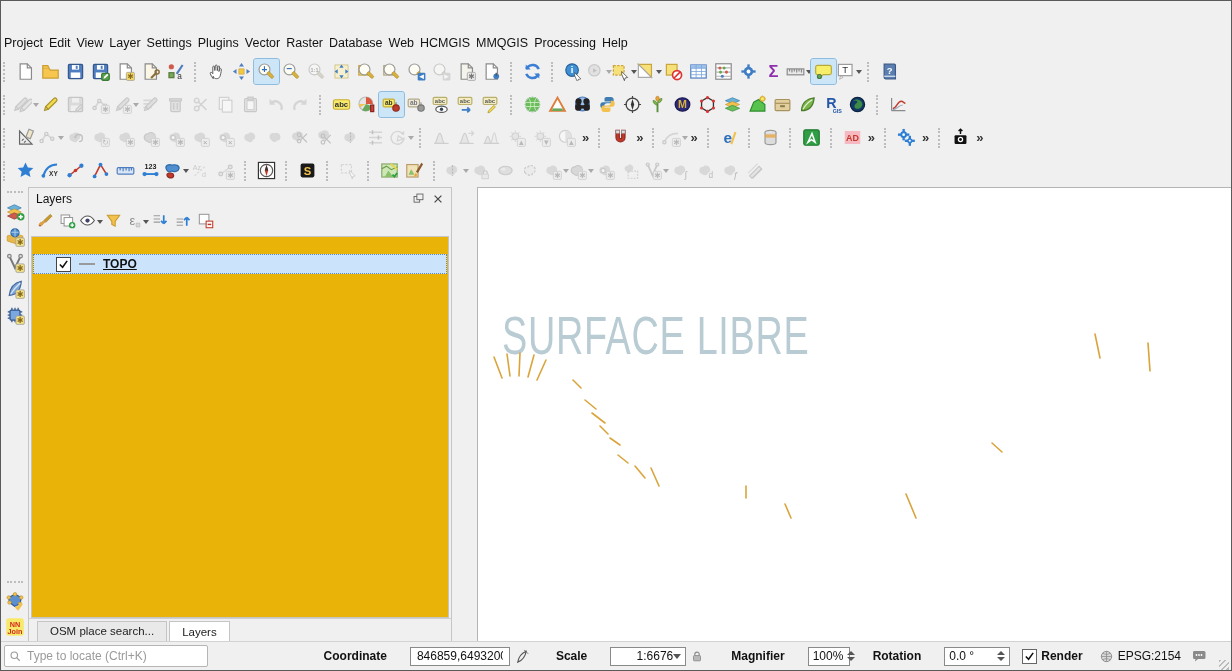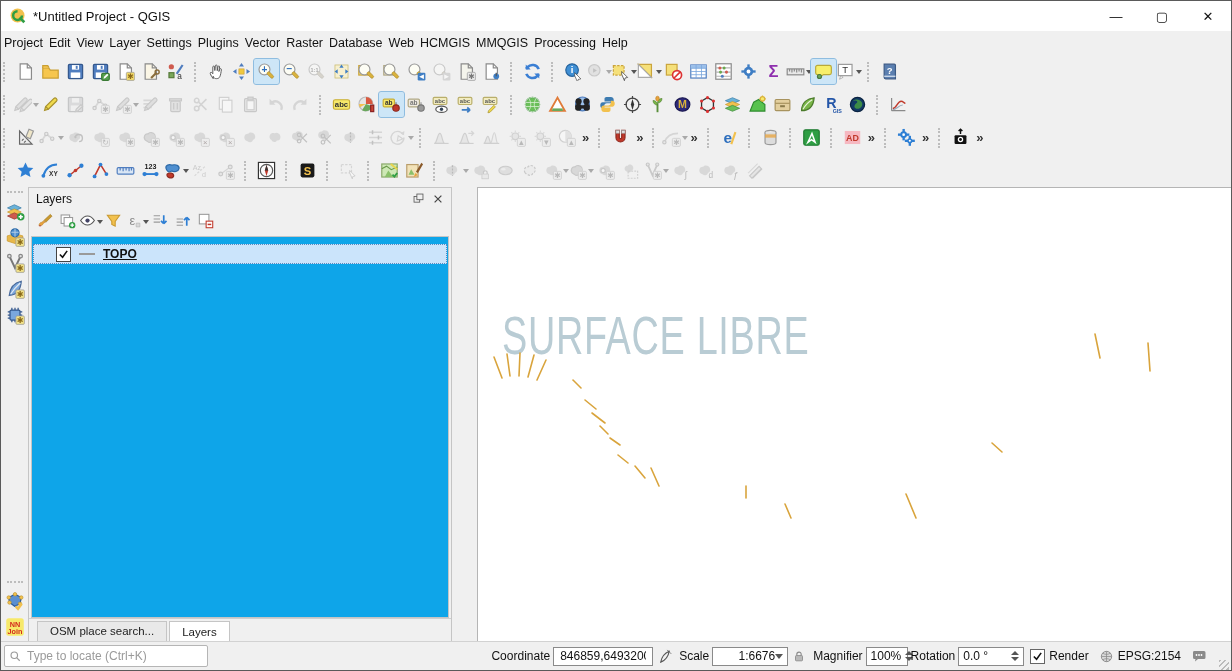--- a/index.html
+++ b/index.html
@@ -29,75 +29,60 @@
   #sidebar{position:absolute;left:0;top:0;bottom:0;width:27px;background:#f0f0f0;border-right:1px solid #ddd;display:flex;flex-direction:column;align-items:center;}
   .vhandle{width:16px;height:4px;border-top:2px dotted #bdbdbd;margin:4px 0 3px;}
   .sb-btn{width:24px;height:24px;display:flex;align-items:center;justify-content:center;margin:1px 0;border-radius:2px;}
   .sb-spacer{flex:1;}
   #dock{position:absolute;left:27px;top:0;bottom:0;width:424px;background:#f0f0f0;border:1px solid #c5c5c5;box-sizing:border-box;display:flex;flex-direction:column;}
   #dock-header{height:21px;display:flex;align-items:center;padding:0 4px 0 7px;font-size:12px;color:#111;}
   #dock-header .hbtn{width:18px;height:16px;display:flex;align-items:center;justify-content:center;margin-left:2px;}
   #dock-header .spacer{flex:1;}
   #panel-toolbar{height:26px;display:flex;align-items:center;padding-left:4px;}
   .pt-btn{width:23px;height:22px;display:flex;align-items:center;justify-content:center;border-radius:2px;}
-  #layer-tree{flex:1;background:#0ea5e9;border:1px solid #c5c5c5;margin:1px 2px 0 2px;overflow:hidden;padding-top:7px;}
+  #layer-tree{flex:1;background:#eab308;border:1px solid #c5c5c5;margin:1px 2px 0 2px;overflow:hidden;padding-top:17px;}
   .layer-row{height:20px;display:flex;align-items:center;margin:0 1px;background:#cbe4fb;border:1px dotted #5a8abf;box-sizing:border-box;padding-left:22px;}
   .layer-row .cb{width:13px;height:13px;background:#fff;border:1px solid #444;display:flex;align-items:center;justify-content:center;margin-right:8px;}
   .layer-row .linesym{width:16px;height:2px;background:#9a9a9a;margin-right:8px;}
   .layer-row .lname{font-size:12px;font-weight:bold;text-decoration:underline;color:#111;}
   #dock-tabs{height:22px;display:flex;align-items:flex-end;padding-left:8px;background:#f0f0f0;border-top:1px solid #cfcfcf;}
   .dtab{font-size:11.5px;color:#222;padding:3px 12px 4px;border:1px solid #c5c5c5;border-bottom:none;background:#e9e9e9;margin-right:2px;}
   .dtab.active{background:#fff;position:relative;top:1px;padding-top:4px;}
   #splitter{position:absolute;left:451px;top:0;bottom:0;width:4px;background:#f0f0f0;}
   #canvas{position:absolute;left:455px;top:0;right:0;bottom:0;background:#fff;border-top:1px solid #b5b5b5;border-left:1px solid #b5b5b5;overflow:hidden;margin-left:21px;}
   #watermark{position:absolute;left:24px;top:116px;font-size:54px;color:#b9ccd4;letter-spacing:1px;white-space:nowrap;transform:scaleX(.70);transform-origin:left top;font-weight:400;}
   #canvas-svg{position:absolute;left:0;top:0;}
   
   #statusbar{position:absolute;left:0;bottom:0;right:0;height:28px;background:#f0f0f0;border-top:1px solid #d2d2d2;display:flex;align-items:center;font-size:12px;color:#111;}
   #locator{display:flex;align-items:center;width:202px;height:20px;background:#fff;border:1px solid #b5b5b5;margin-left:3px;border-radius:2px;}
   #locator input{border:none;outline:none;flex:1;font-size:12px;font-family:inherit;color:#333;background:transparent;}
   #locator input::placeholder{color:#9a9a9a;}
   #locator .ico{margin:0 3px 0 4px;display:flex;}
-  .sb-label{margin:0 3px;}
+  .sb-label{margin:0 23px;font-weight:bold;}
   .sb-box{background:#fff;border:1px solid #8a8a8a;height:19px;display:flex;align-items:center;padding:0 4px;box-sizing:border-box;}
   #coord-box input{width:86px;border:none;outline:none;font-size:12px;font-family:inherit;background:transparent;color:#111;}
   .combo{width:76px;justify-content:flex-end;}
   .combo .arrow{width:0;height:0;border-left:4px solid transparent;border-right:4px solid transparent;border-top:5px solid #555;}
   .spin{justify-content:space-between;}
   .spin .val{flex:1;}
   .spin .arrows{display:flex;flex-direction:column;margin-left:4px;}
   .spin .arrows span{width:0;height:0;border-left:4px solid transparent;border-right:4px solid transparent;margin:1px 0;}
   .spin .up{border-bottom:4px solid #555;}
   .spin .down{border-top:4px solid #555;}
   .sb-icon{display:flex;align-items:center;justify-content:center;margin:0 4px;}
-  #render-check{display:flex;align-items:center;margin:0 6px;}
+  #render-check{display:flex;align-items:center;margin:0 12px;font-weight:bold;}
   #render-check .cb{width:13px;height:13px;border:1px solid #666;background:#fff;display:flex;align-items:center;justify-content:center;margin-right:4px;}
   #grip{width:10px;height:10px;margin:0 2px;align-self:flex-end;background:
     repeating-linear-gradient(135deg,#bbb 0 1.5px,transparent 1.5px 4px);}
 </style>
 </head>
 <body>
 
 <div id="app">
 
-  <div id="titlebar">
-    <span class="logo">
-      <svg viewBox="0 0 16 16" width="18" height="18">
-          <circle cx="7.6" cy="7.6" r="6.2" fill="#f2c14e"></circle>
-          <path d="M7.6 2.6a5 5 0 1 0 5 5h-2.2a2.8 2.8 0 1 1-2.8-2.8z" fill="#2f9e44"></path>
-          <path d="M9.4 9.4l4.2 4.2" stroke="#2f9e44" stroke-width="2.4"></path>
-        </svg>
-    </span>
-    <span class="title">*Untitled Project - QGIS</span>
-    <div id="winbtns">
-      <span class="winbtn">—</span>
-      <span class="winbtn">▢</span>
-      <span class="winbtn">✕</span>
-    </div>
-  </div>
 
   <div id="menubar">
       <span class="menu-item">Project</span>
       <span class="menu-item">Edit</span>
       <span class="menu-item">View</span>
       <span class="menu-item">Layer</span>
       <span class="menu-item">Settings</span>
       <span class="menu-item">Plugins</span>
       <span class="menu-item">Vector</span>
       <span class="menu-item">Raster</span>

